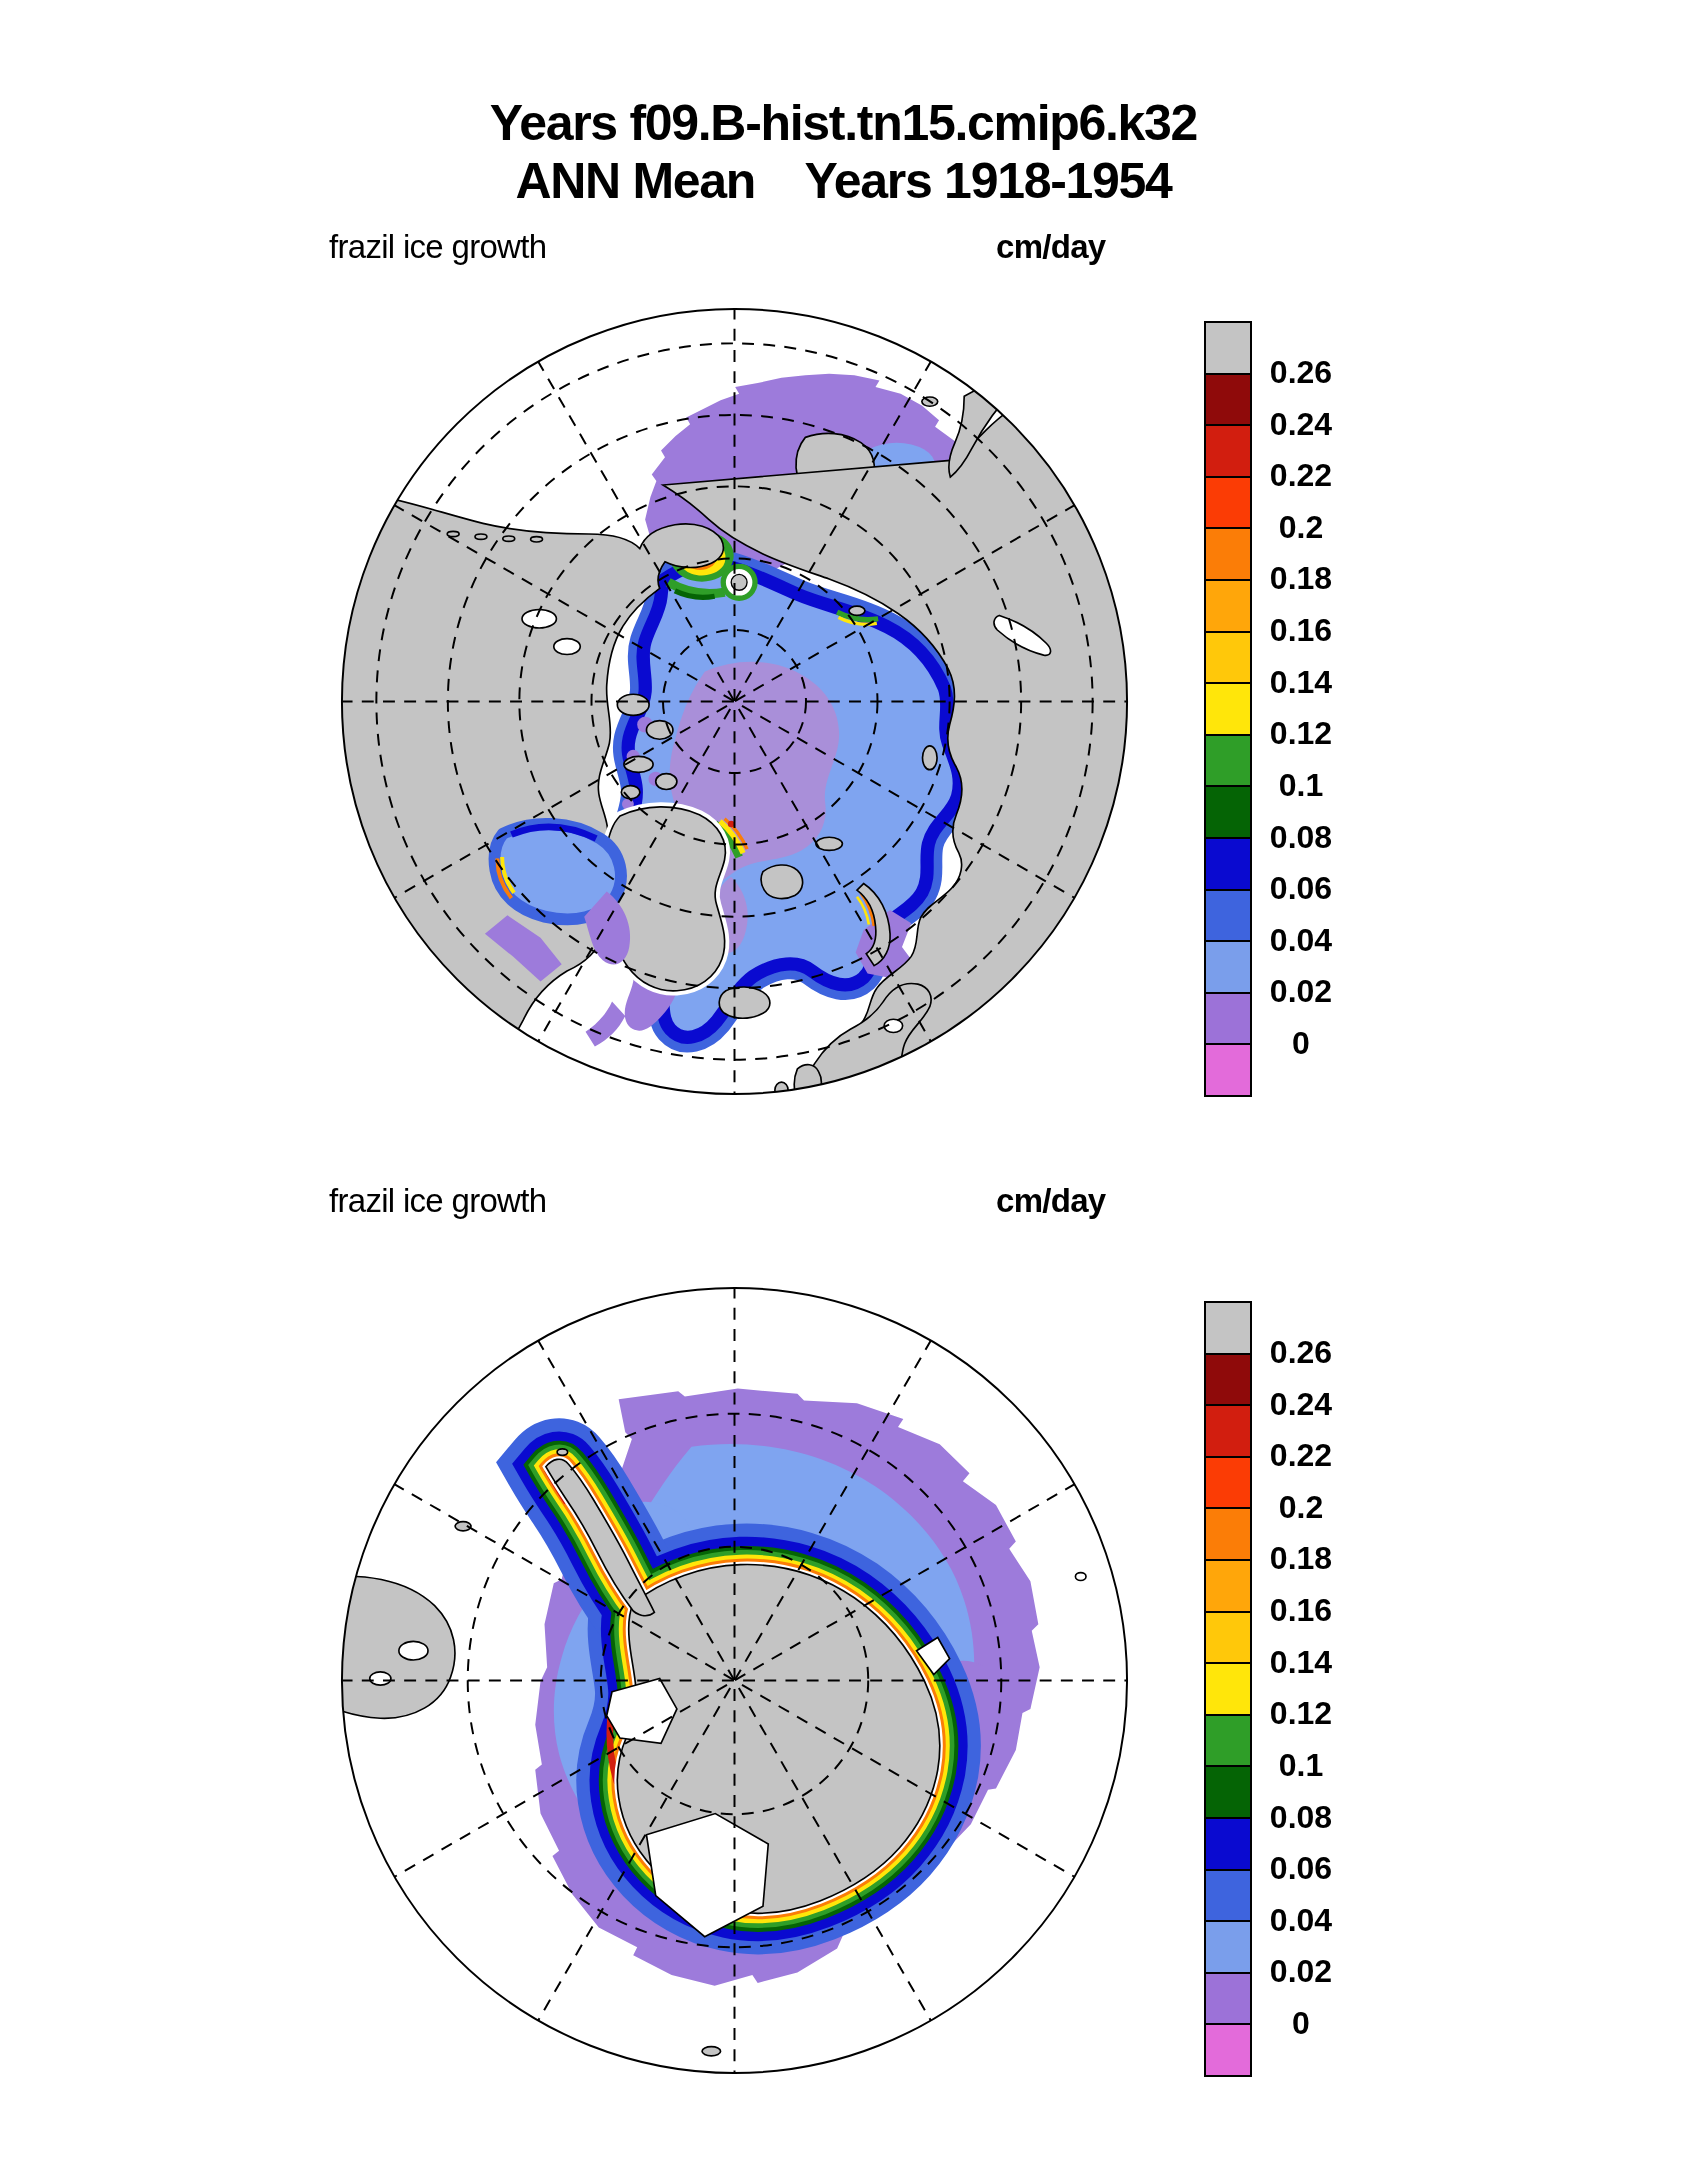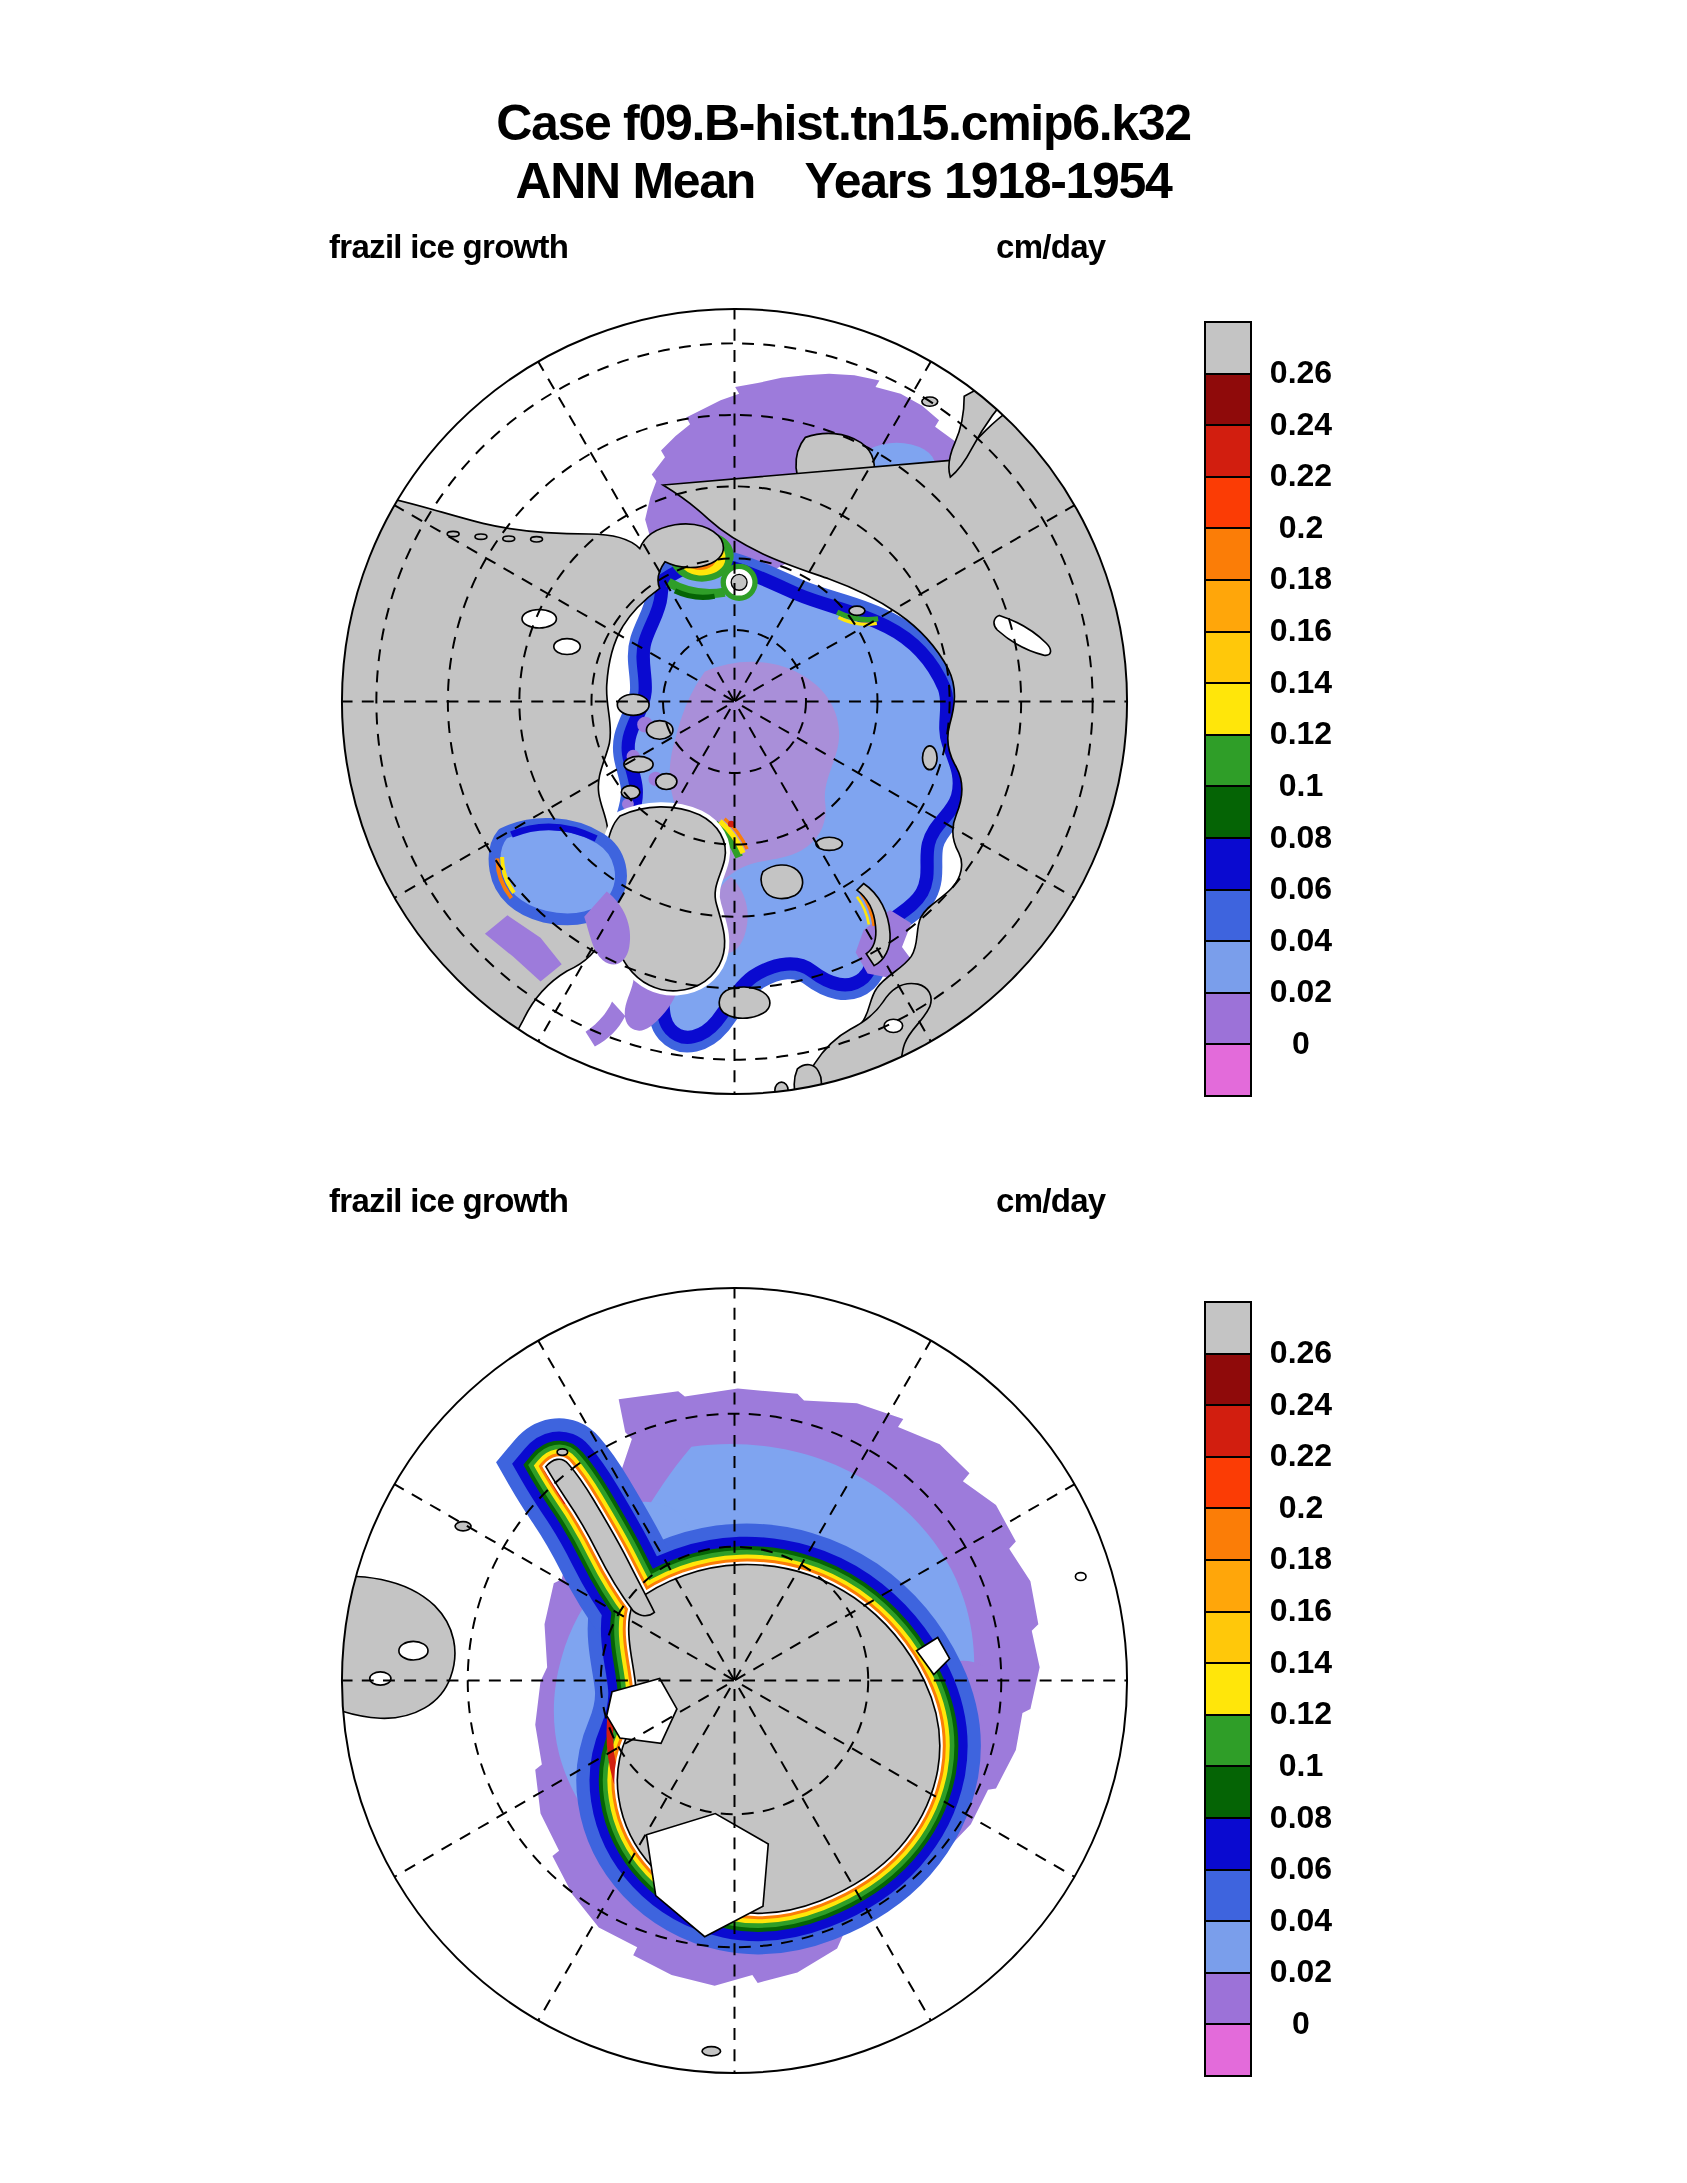--- a/index.html
+++ b/index.html
@@ -2,34 +2,34 @@
 <html style="font-size:10.6px"><head>
 <meta charset="utf-8">
 <style>
   html,body{margin:0;padding:0;background:#ffffff;}
   .page{position:relative;width:1687px;height:2183px;background:#ffffff;overflow:hidden;
         font-family:"Liberation Sans", sans-serif;color:#000;}
   .title-line{position:absolute;left:0;width:1687px;text-align:center;font-weight:bold;
               white-space:pre;letter-spacing:-1.3px;}
   #title1{top:94px;font-size:50px;}
   #title2{top:152px;font-size:50px;}
-  .var-label{position:absolute;font-size:33px;font-weight:bold;letter-spacing:-0.7px;}
+  .var-label{position:absolute;font-size:33px;font-weight:normal;letter-spacing:-0.7px;}
   .units-label{position:absolute;font-size:33px;font-weight:bold;letter-spacing:-0.7px;}
   .map-box{position:absolute;width:801px;height:801px;}
   .colorbar{position:absolute;width:172px;height:834px;}
   .cb-box{position:absolute;left:0;width:48px;height:54px;border:2px solid #000;box-sizing:border-box;}
   .cb-label{position:absolute;left:44px;width:106px;text-align:center;font-size:32px;
             font-weight:bold;line-height:37px;}
 </style>
 </head>
 <body>
 
 <div class="page">
 
-  <div class="title-line" id="title1">Case f09.B-hist.tn15.cmip6.k32</div>
+  <div class="title-line" id="title1">Years f09.B-hist.tn15.cmip6.k32</div>
   <div class="title-line" id="title2">ANN Mean    Years 1918-1954</div>
 
   <div class="var-label" style="left:329px;top:228px;">frazil ice growth</div>
   <div class="units-label" style="left:996px;top:228px;">cm/day</div>
 
   <div class="var-label" style="left:329px;top:1182px;">frazil ice growth</div>
   <div class="units-label" style="left:996px;top:1182px;">cm/day</div>
 
   <div class="map-box" style="left:334px;top:301px;">
   <svg width="801" height="801" viewBox="0 0 1210 1210">

